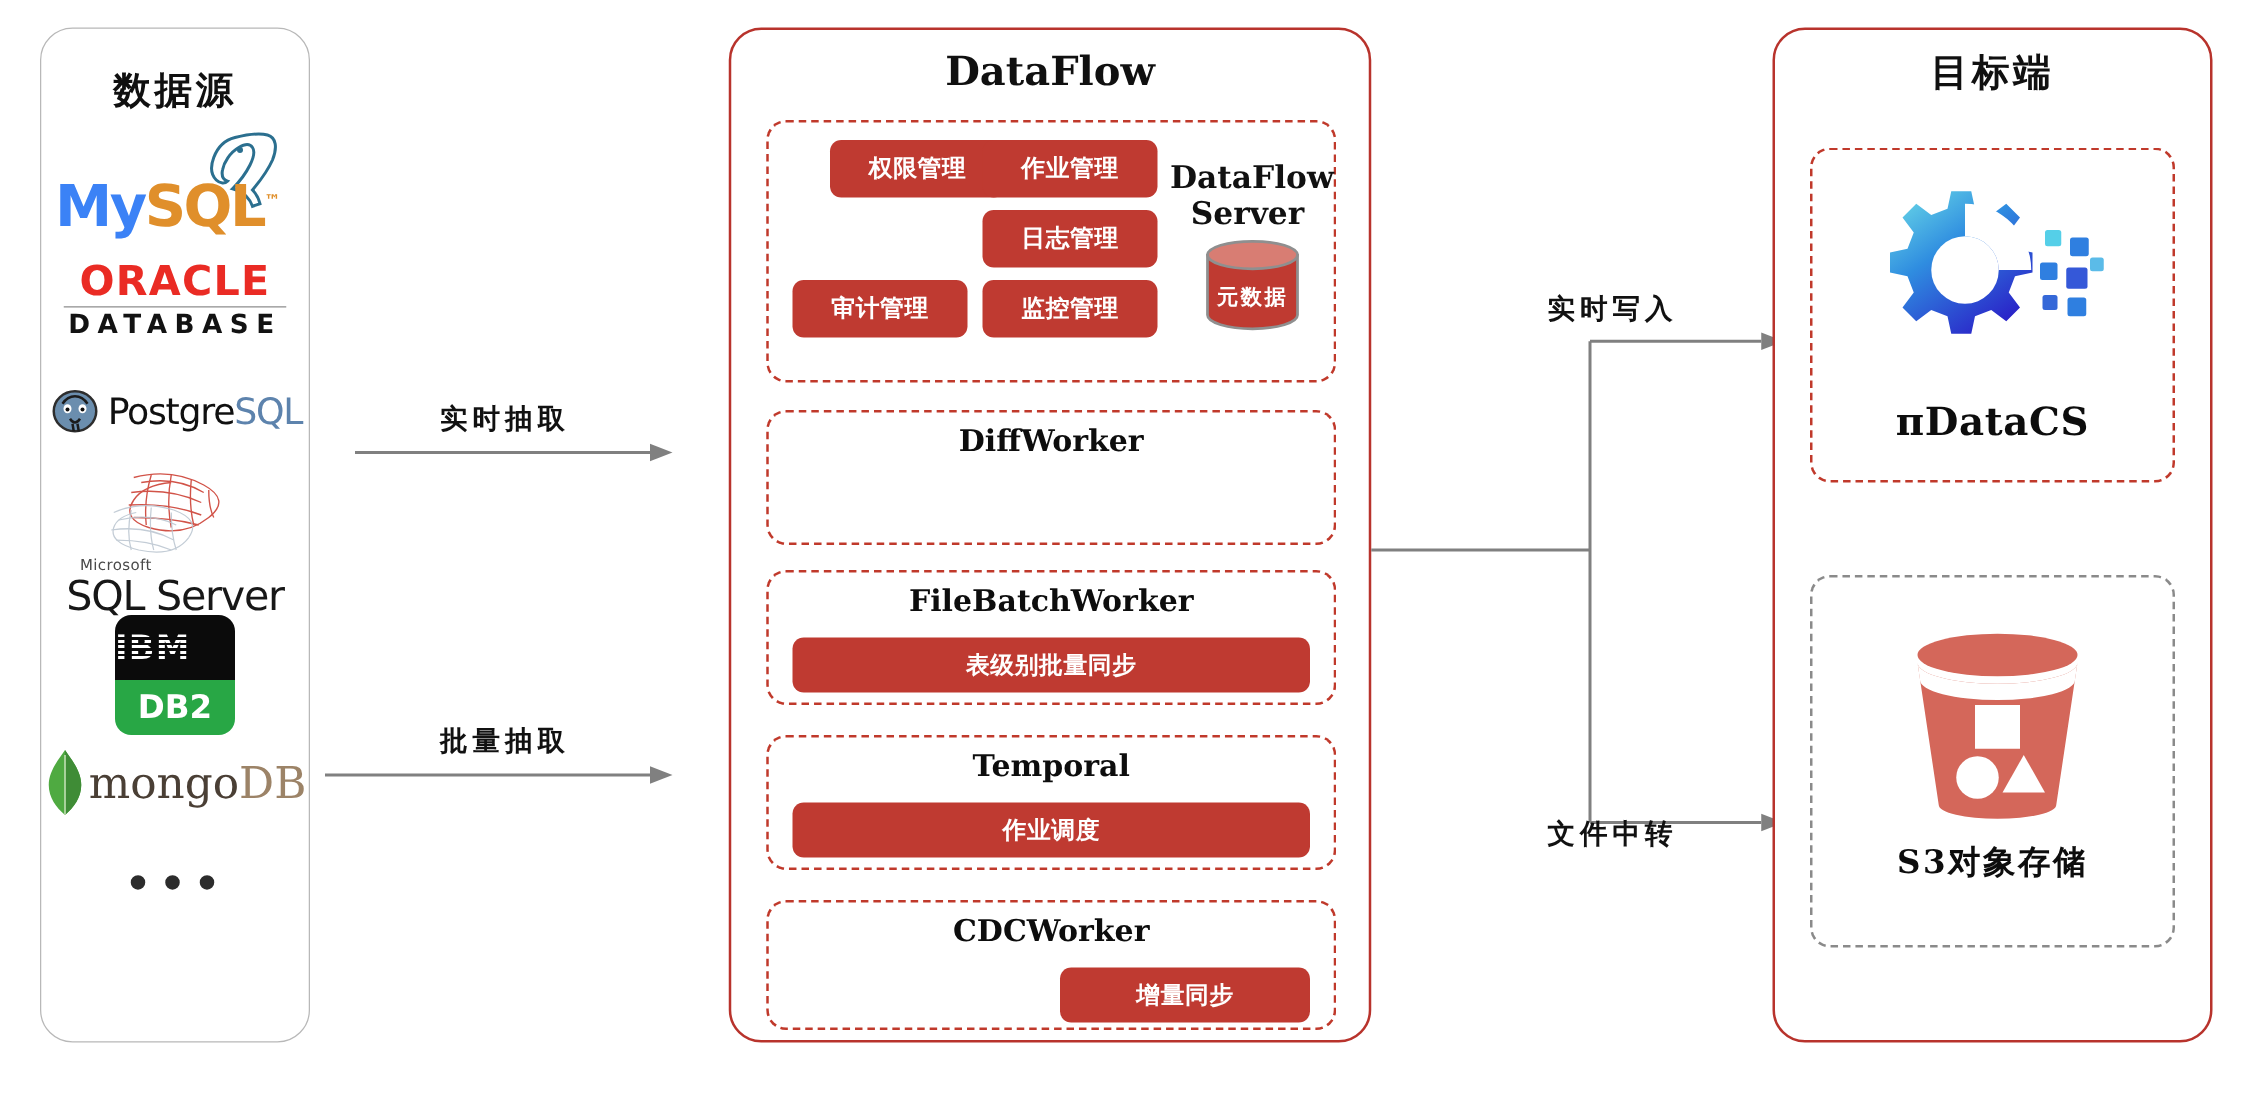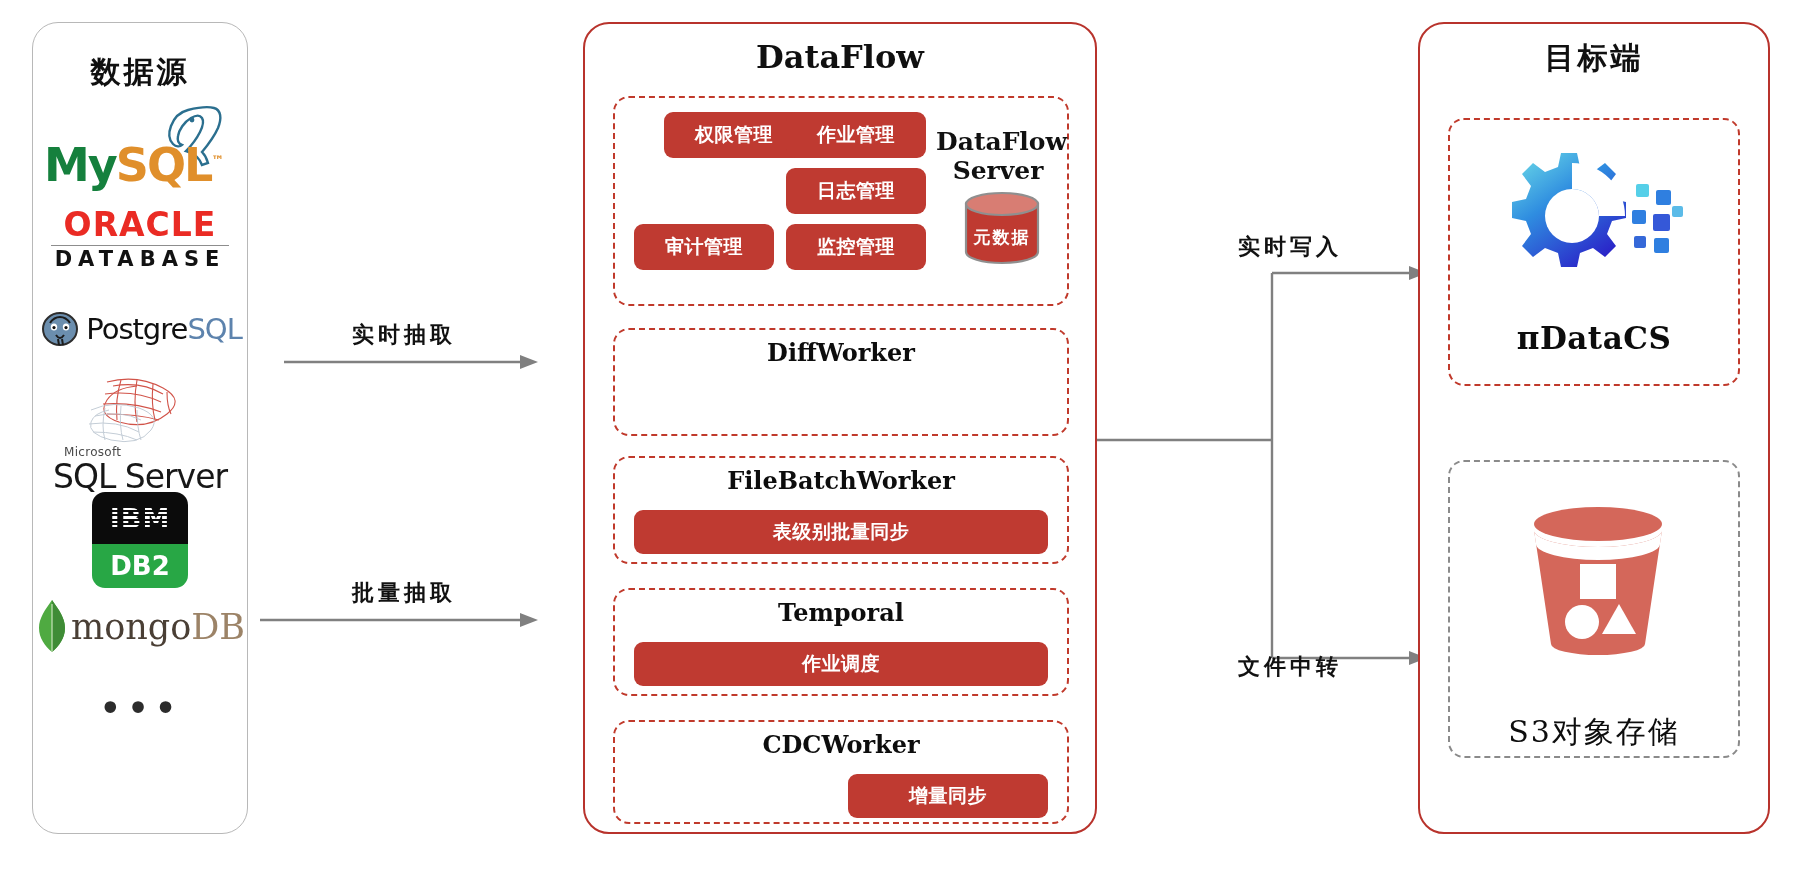--- a/index.html
+++ b/index.html
@@ -31,37 +31,37 @@
 
   .worker-title{
     position:absolute;left:0;right:0;text-align:center;
     font-family:"DejaVu Serif",serif;font-weight:700;font-size:24px;color:#0d0d0d;
   }
 
   
   .logo{position:absolute;display:flex;align-items:center;justify-content:center;}
 
   .mysql-text{font-family:"DejaVu Sans",sans-serif;font-weight:700;font-size:46px;letter-spacing:-2px;line-height:1;}
-  .mysql-my{color:#15803d;margin-top:31px;}
+  .mysql-my{color:#3b82f6;margin-top:31px;}
   .mysql-sql{color:#e08f2b;}
   .mysql-tm{font-size:13px;color:#e08f2b;vertical-align:super;}
 
   .oracle-word{font-family:"DejaVu Sans",sans-serif;font-weight:700;font-size:33px;letter-spacing:1px;color:#ea2b24;line-height:1;}
   .oracle-rule{height:1.5px;background:#8d8d8d;margin:4px 0 3px 0;}
   .oracle-db{font-family:"DejaVu Sans",sans-serif;font-weight:700;font-size:21px;letter-spacing:6px;color:#121212;line-height:1;}
 
   .pg-text{font-family:"DejaVu Sans",sans-serif;font-size:29px;letter-spacing:-1px;line-height:1;}
   .pg-a{color:#101010;}
   .pg-b{color:#5d83ad;}
 
   .ms-small{font-family:"DejaVu Sans",sans-serif;font-size:12px;color:#4a4a4a;letter-spacing:.3px;line-height:1;}
   .ms-big{font-family:"DejaVu Sans",sans-serif;font-size:33px;color:#171717;letter-spacing:-1px;line-height:1;}
 
   .ibm-card{width:96px;border-radius:13px;overflow:hidden;box-shadow:0 0 0 0 #000;}
-  .ibm-top{background:#0b0b0b;height:52px;display:flex;align-items:center;justify-content:center;}
+  .ibm-top{background:#0b0b0b;height:52px;display:flex;align-items:center;justify-content:flex-start;}
   .ibm-letters{font-family:"DejaVu Sans",sans-serif;font-weight:700;font-size:27px;color:#fff;letter-spacing:1px;
                background:repeating-linear-gradient(to bottom,#fff 0px,#fff 2.4px,#0b0b0b 2.4px,#0b0b0b 4.4px);
                -webkit-background-clip:text;background-clip:text;color:transparent;}
   .ibm-bot{background:#28a745;height:44px;display:flex;align-items:center;justify-content:center;}
   .ibm-db2{font-family:"DejaVu Sans",sans-serif;font-weight:700;font-size:26px;color:#fff;letter-spacing:0px;}
 
   .mongo-text{font-family:"DejaVu Serif",serif;font-size:35px;line-height:1;}
   .mongo-a{color:#4a3f35;}
   .mongo-b{color:#9c8367;}
 
@@ -73,21 +73,21 @@
              font-family:"DejaVu Serif",serif;font-weight:700;font-size:17px;letter-spacing:2px;}
 
   
   .arrow-label{position:absolute;font-family:"DejaVu Serif",serif;font-weight:700;font-size:22px;
                color:#111;letter-spacing:4px;white-space:nowrap;}
 
   
   .pidatacs-text{position:absolute;left:0;right:0;text-align:center;
     font-family:"DejaVu Serif",serif;font-weight:700;font-size:31px;color:#0d0d0d;letter-spacing:.5px;}
   .s3-text{position:absolute;left:0;right:0;text-align:center;
-    font-family:"DejaVu Serif",serif;font-weight:400;font-size:30px;color:#0d0d0d;letter-spacing:2px;margin-top:40px;}
+    font-family:"DejaVu Serif",serif;font-weight:700;font-size:26px;color:#0d0d0d;letter-spacing:2px;}
 
   svg{display:block;overflow:visible;}
 </style>
 </head>
 <body>
 
 <div id="stage">
 
   <div class="panel panel-source" style="left:32px;top:22px;width:216px;height:812px;">
   </div>

